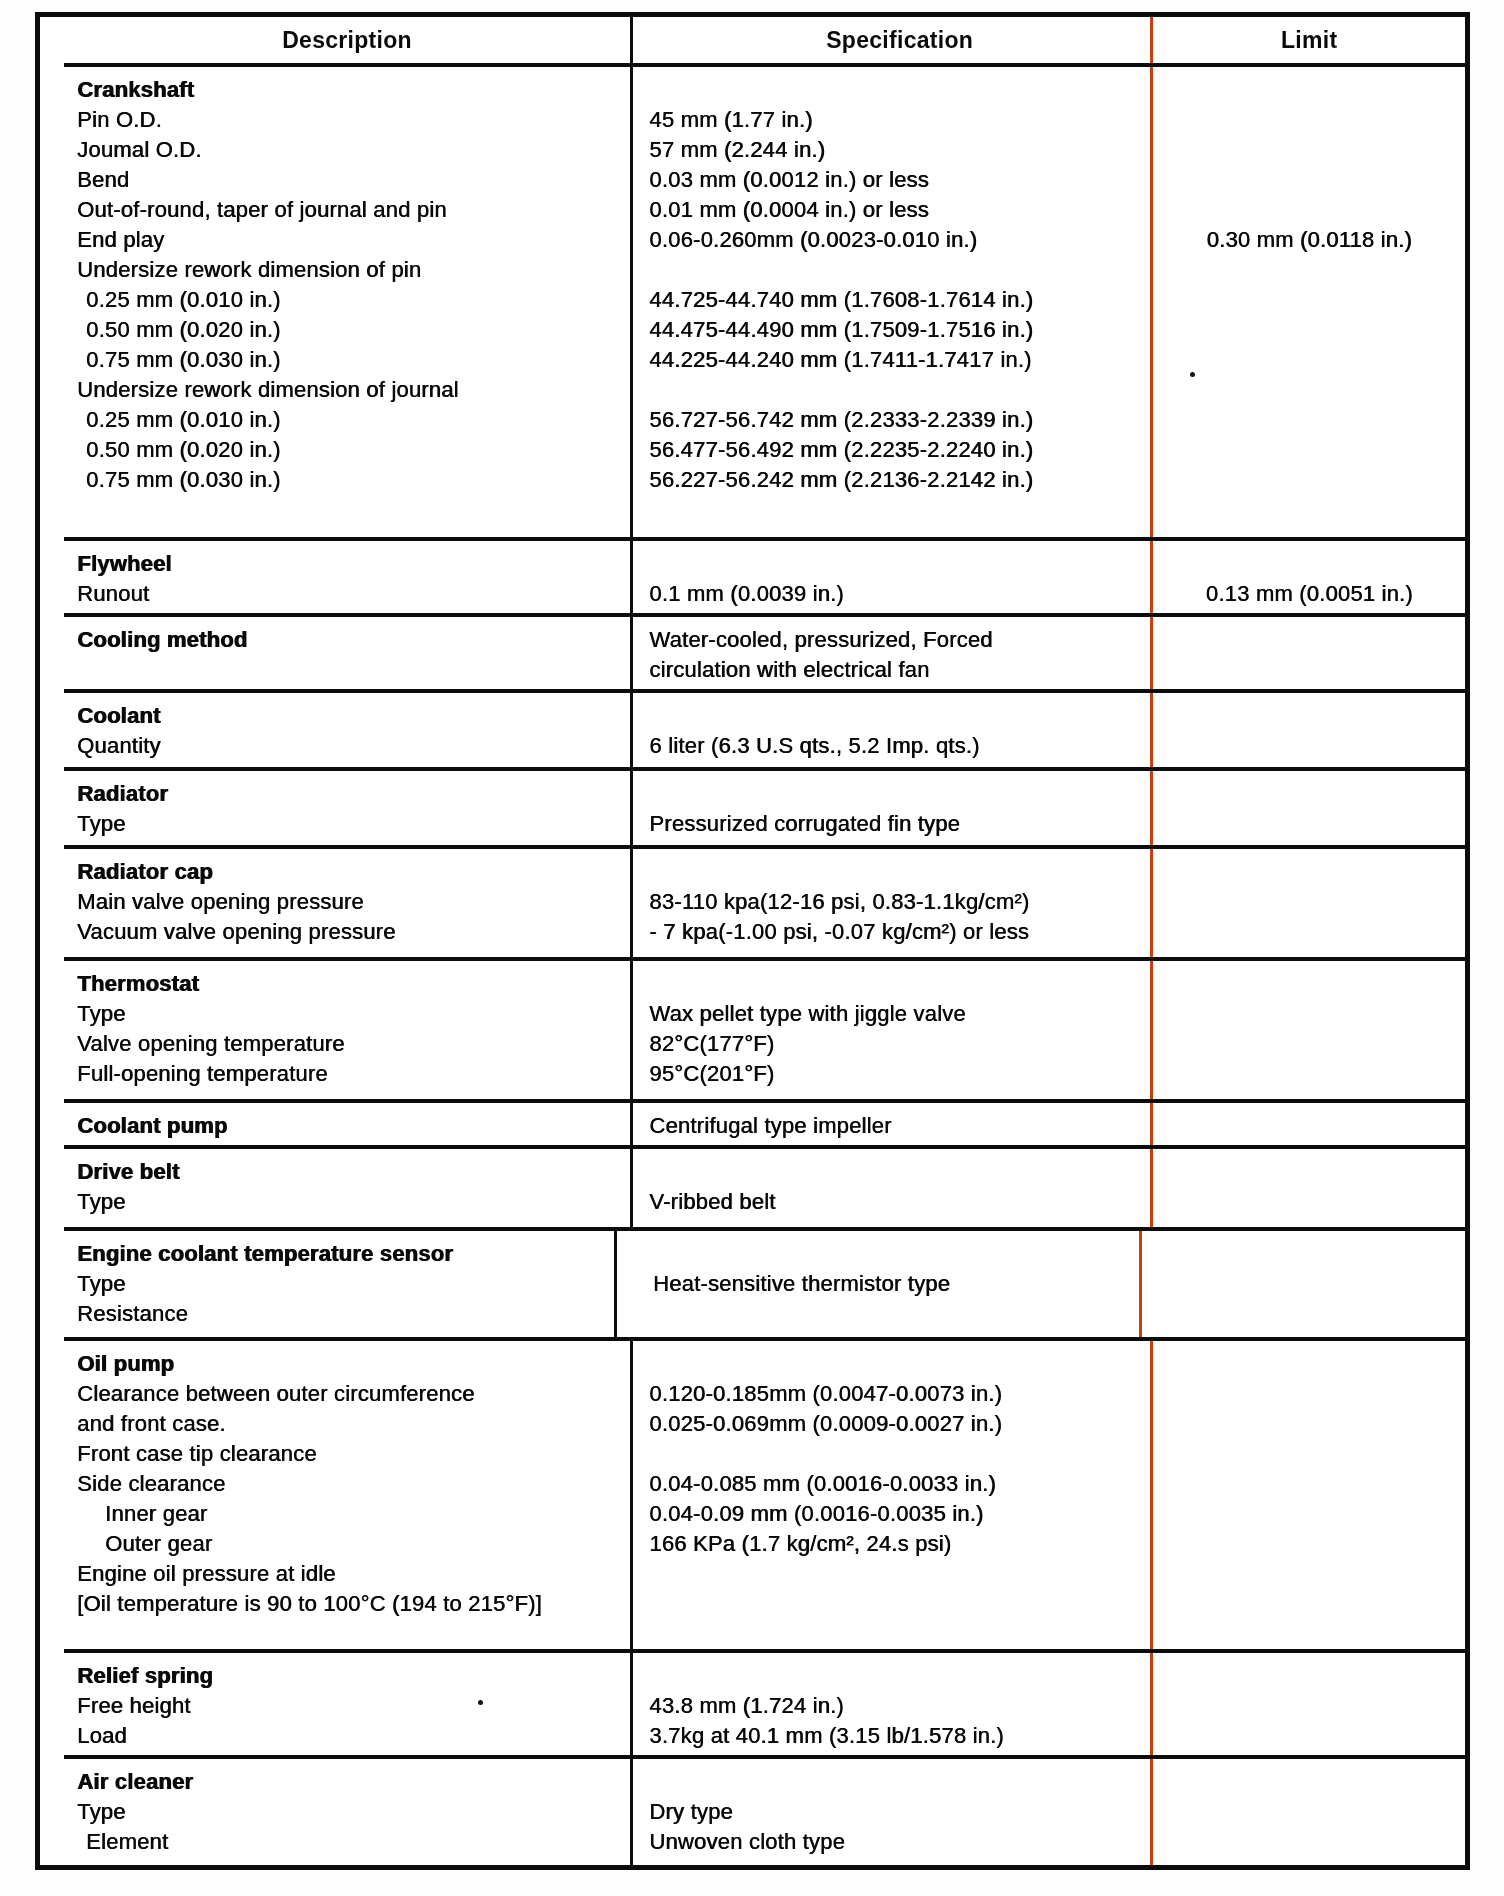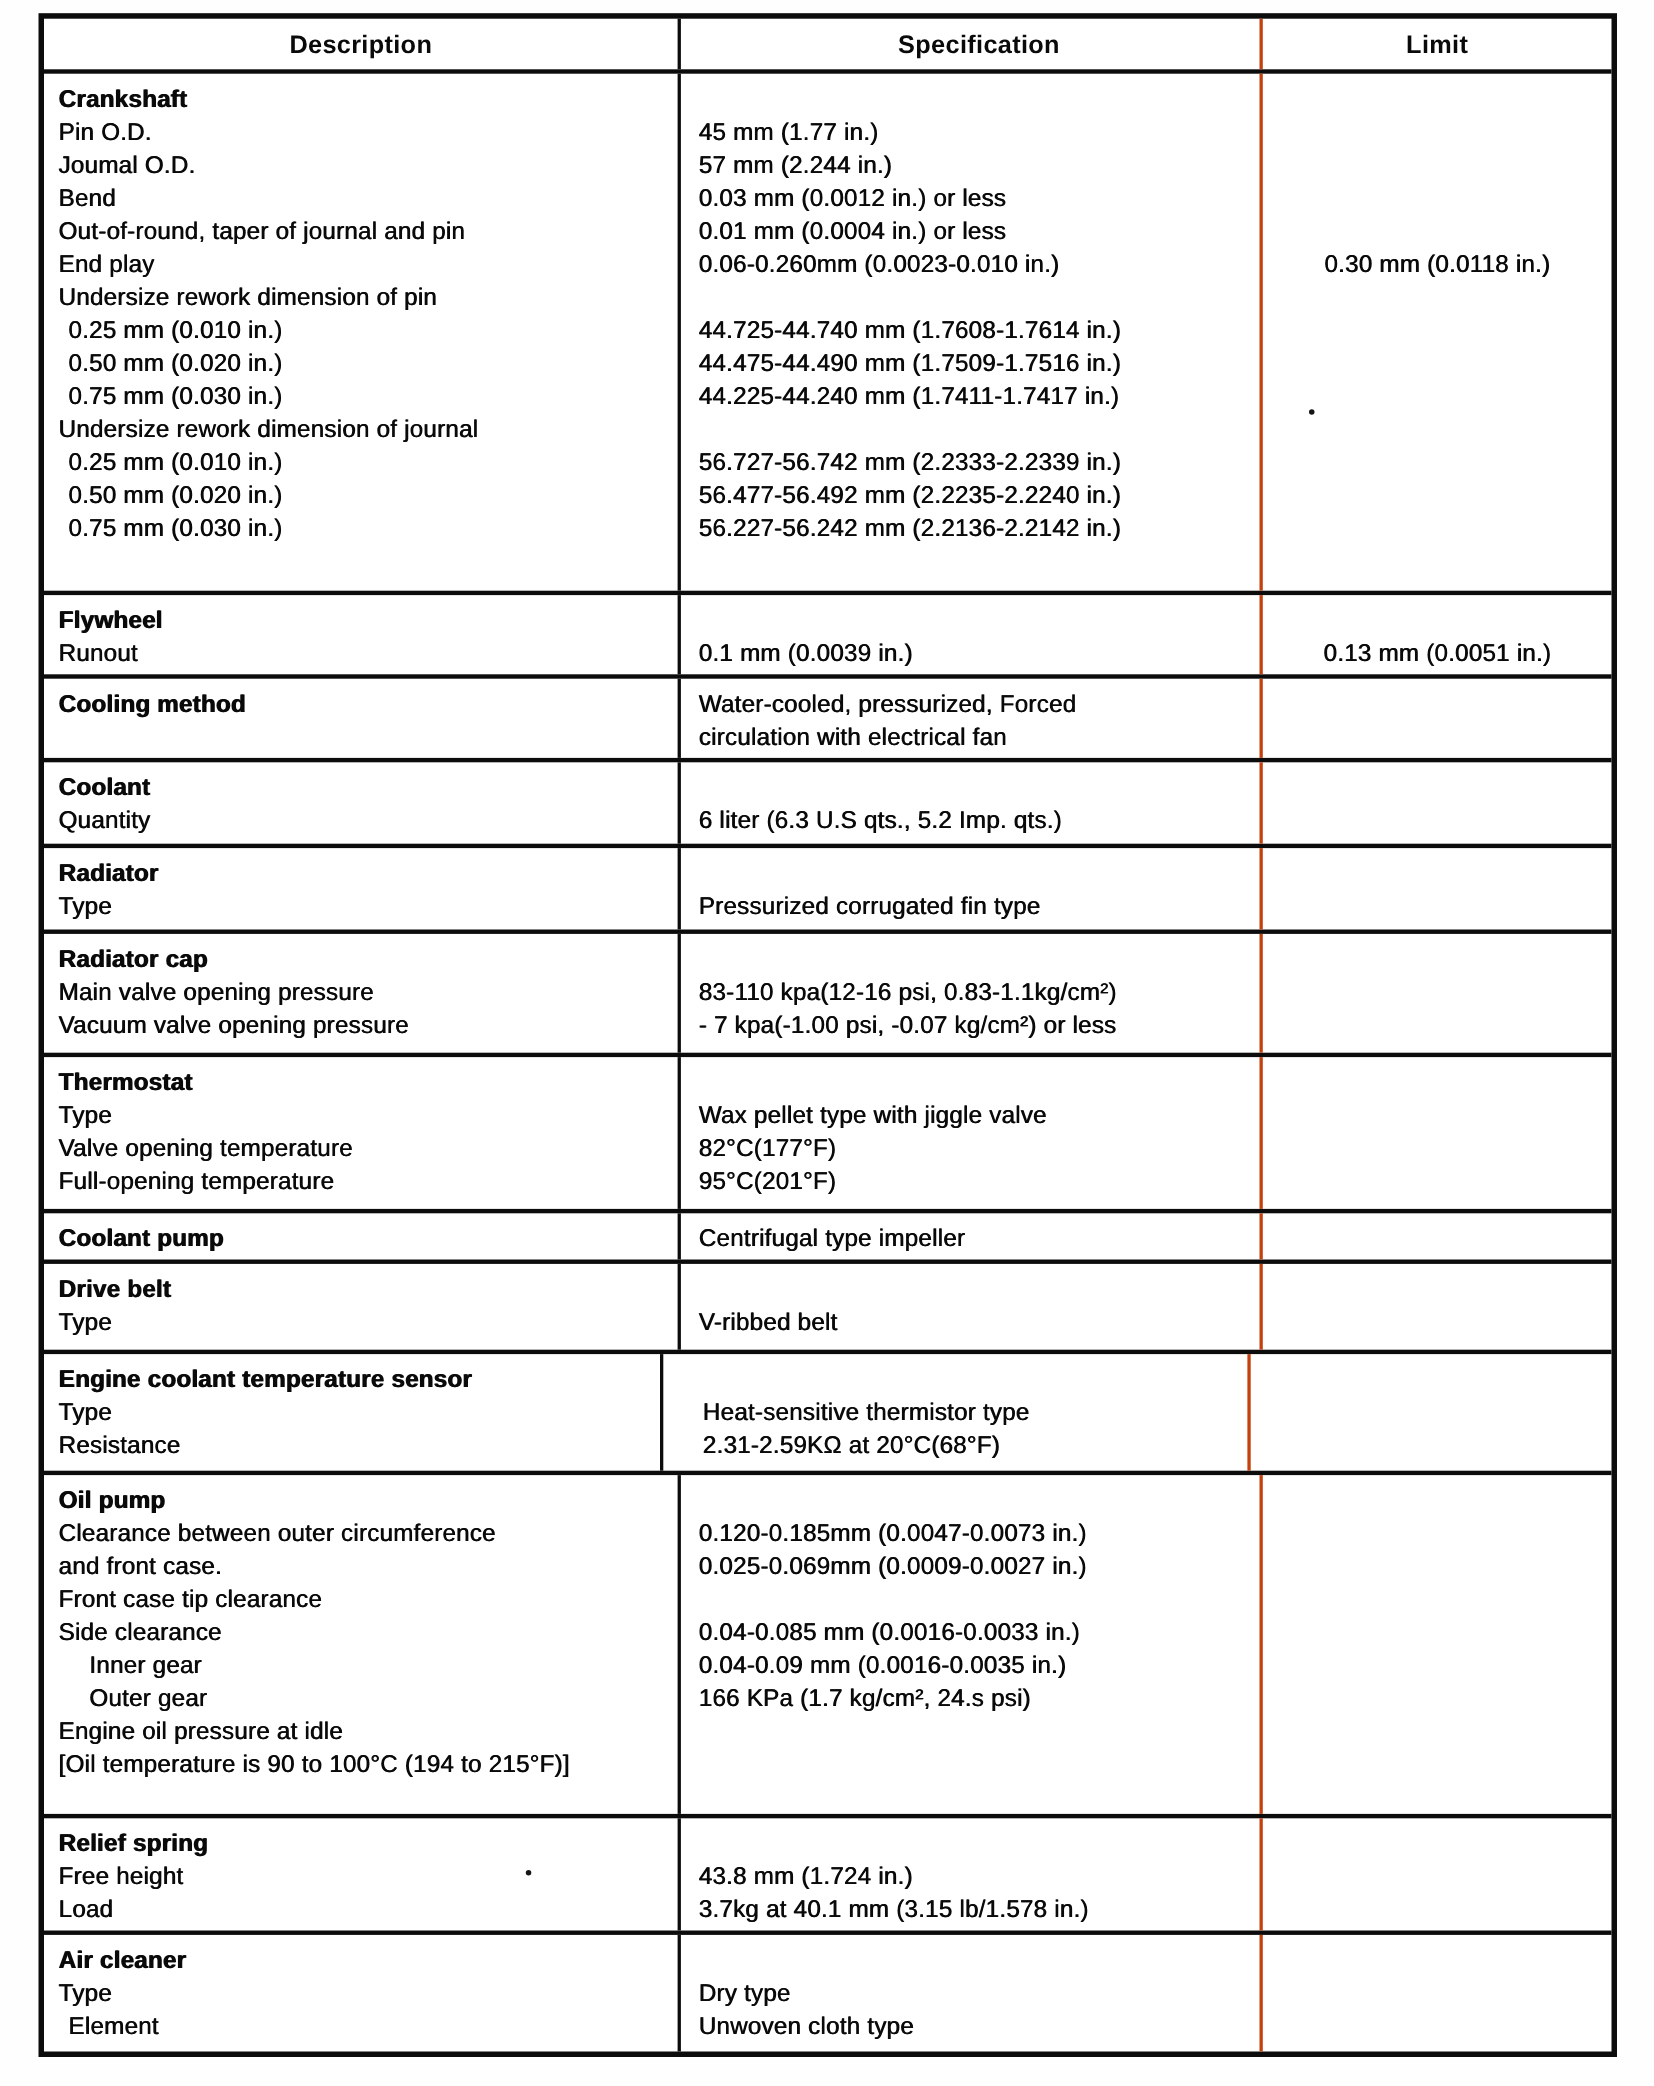--- a/index.html
+++ b/index.html
@@ -1,19 +1,19 @@
 <!DOCTYPE html>
 <html><head>
 <meta charset="utf-8">
 <style>
   html,body{margin:0;padding:0;background:#ffffff;}
   .page{position:relative;width:1504px;height:1896px;background:#fefefe;overflow:hidden;
         font-family:"Liberation Sans",sans-serif;color:#0a0a0a;}
   .spec-table{position:absolute;left:35px;top:12px;width:1435px;box-sizing:border-box;
-        border:5px solid #0c0c0c;background:#fff;}
+        border:5px solid #0c0c0c;background:#fff;padding-left:24px;}
   .hrow{display:flex;border-bottom:4px solid #0c0c0c;}
   .hcell{box-sizing:border-box;height:46px;line-height:46px;text-align:center;
         font-weight:700;font-size:23px;letter-spacing:0.3px;}
   .row{display:flex;border-bottom:4px solid #0c0c0c;}
   .row:last-child{border-bottom:none;}
   .cell{box-sizing:border-box;padding:8px 6px 4px 13px;}
   .col-desc{width:579px;border-right:3px solid #0c0c0c;}
   .col-spec{width:529px;border-right:3px solid #c2410c;padding-left:16px;}
   .col-limit{width:317px;text-align:center;padding-left:4px;padding-right:4px;}
   .line{height:30px;line-height:30px;font-size:22px;white-space:nowrap;
@@ -204,21 +204,20 @@
         </div>
         <div class="row" style="min-height: 106px; gap: 20px;">
           <div class="cell col-desc">
             <div class="line bold">Engine coolant temperature sensor</div>
             <div class="line">Type</div>
             <div class="line">Resistance</div>
           </div>
           <div class="cell col-spec">
             <div class="line">&nbsp;</div>
             <div class="line">Heat-sensitive thermistor type</div>
-            <div class="line">2.31-2.59KΩ at 20°C(68°F)</div>
           </div>
           <div class="cell col-limit">
             <div class="line">&nbsp;</div>
             <div class="line">&nbsp;</div>
             <div class="line">&nbsp;</div>
           </div>
         </div>
         <div class="row" style="min-height: 308px; justify-content: center;">
           <div class="cell col-desc">
             <div class="line bold">Oil pump</div>

